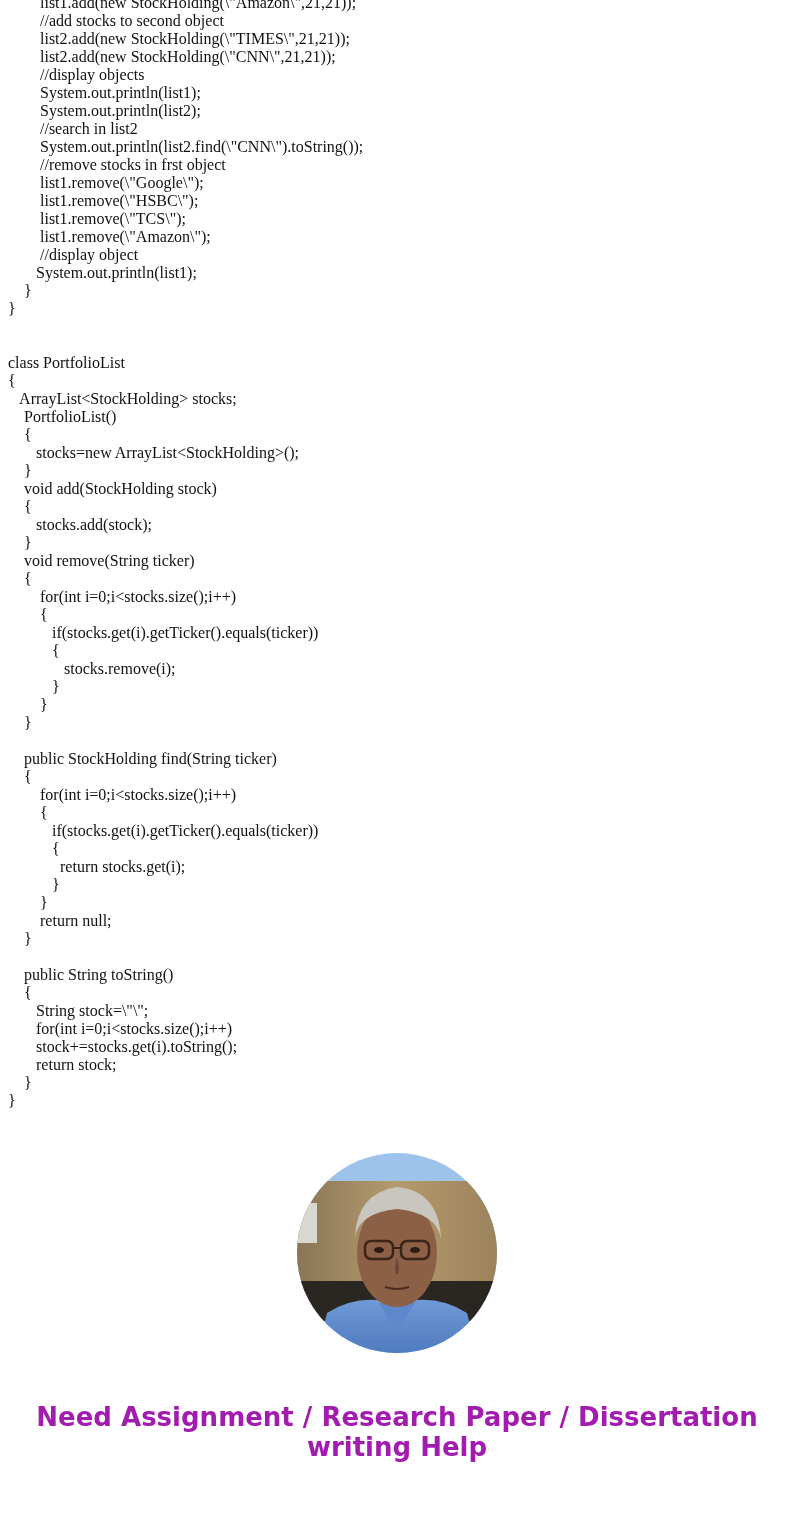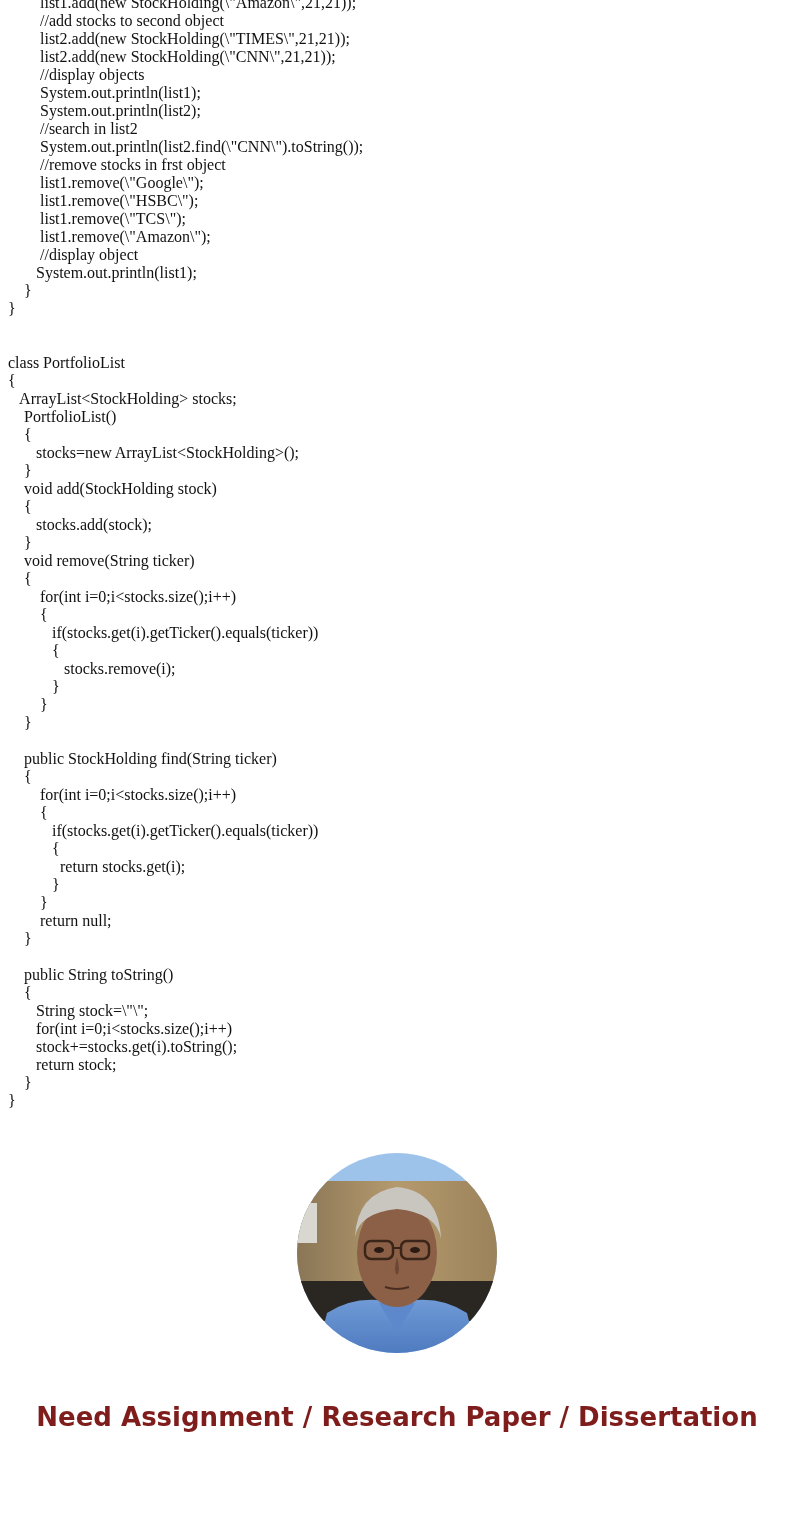--- a/index.html
+++ b/index.html
@@ -40,21 +40,21 @@
     .footer {
       position: absolute;
       left: 0;
       top: 1402px;
       width: 794px;
       text-align: center;
       font-family: "DejaVu Sans", sans-serif;
       font-weight: bold;
       font-size: 26px;
       line-height: 30px;
-      color: #7f1d1d;
+      color: #a21caf;
     }
     .footer span { display: block; }
   </style>
 </head>
 <body>
 
 <div class="code" id="code-block"><span class="code-line">        list1.add(new StockHolding(\"Amazon\",21,21));</span><span class="code-line">        //add stocks to second object</span><span class="code-line">        list2.add(new StockHolding(\"TIMES\",21,21));</span><span class="code-line">        list2.add(new StockHolding(\"CNN\",21,21));</span><span class="code-line">        //display objects</span><span class="code-line">        System.out.println(list1);</span><span class="code-line">        System.out.println(list2);</span><span class="code-line">        //search in list2</span><span class="code-line">        System.out.println(list2.find(\"CNN\").toString());</span><span class="code-line">        //remove stocks in frst object</span><span class="code-line">        list1.remove(\"Google\");</span><span class="code-line">        list1.remove(\"HSBC\");</span><span class="code-line">        list1.remove(\"TCS\");</span><span class="code-line">        list1.remove(\"Amazon\");</span><span class="code-line">        //display object</span><span class="code-line">       System.out.println(list1);</span><span class="code-line">    }</span><span class="code-line">}</span><span class="code-line"></span><span class="code-line"></span><span class="code-line">class PortfolioList</span><span class="code-line">{</span><span class="code-line">   ArrayList&lt;StockHolding&gt; stocks;</span><span class="code-line">    PortfolioList()</span><span class="code-line">    {</span><span class="code-line">       stocks=new ArrayList&lt;StockHolding&gt;();</span><span class="code-line">    }</span><span class="code-line">    void add(StockHolding stock)</span><span class="code-line">    {</span><span class="code-line">       stocks.add(stock);</span><span class="code-line">    }</span><span class="code-line">    void remove(String ticker)</span><span class="code-line">    {</span><span class="code-line">        for(int i=0;i&lt;stocks.size();i++)</span><span class="code-line">        {</span><span class="code-line">           if(stocks.get(i).getTicker().equals(ticker))</span><span class="code-line">           {</span><span class="code-line">              stocks.remove(i);</span><span class="code-line">           }</span><span class="code-line">        }</span><span class="code-line">    }</span><span class="code-line"></span><span class="code-line">    public StockHolding find(String ticker)</span><span class="code-line">    {</span><span class="code-line">        for(int i=0;i&lt;stocks.size();i++)</span><span class="code-line">        {</span><span class="code-line">           if(stocks.get(i).getTicker().equals(ticker))</span><span class="code-line">           {</span><span class="code-line">             return stocks.get(i);</span><span class="code-line">           }</span><span class="code-line">        }</span><span class="code-line">        return null;</span><span class="code-line">    }</span><span class="code-line"></span><span class="code-line">    public String toString()</span><span class="code-line">    {</span><span class="code-line">       String stock=\"\";</span><span class="code-line">       for(int i=0;i&lt;stocks.size();i++)</span><span class="code-line">       stock+=stocks.get(i).toString();</span><span class="code-line">       return stock;</span><span class="code-line">    }</span><span class="code-line">}</span></div>
 
 <div class="avatar-wrap">
   <svg width="200" height="200" viewBox="0 0 200 200">
@@ -82,13 +82,14 @@
     <line x1="96" y1="95" x2="104" y2="95" stroke="#3b2418" stroke-width="2"></line>
     <ellipse cx="82" cy="97" rx="5" ry="3" fill="#2a1a12"></ellipse>
     <ellipse cx="118" cy="97" rx="5" ry="3" fill="#2a1a12"></ellipse>
     <path d="M100 104 Q96 118 100 122 Q104 118 100 104" fill="#6e4634"></path>
     <path d="M88 134 Q100 138 112 134" stroke="#4a2c20" stroke-width="2" fill="none"></path>
   </svg>
 </div>
 
 <div class="footer">
   <span>Need Assignment / Research Paper / Dissertation</span>
+  <span>writing Help</span>
 </div>
 
 </body></html>

